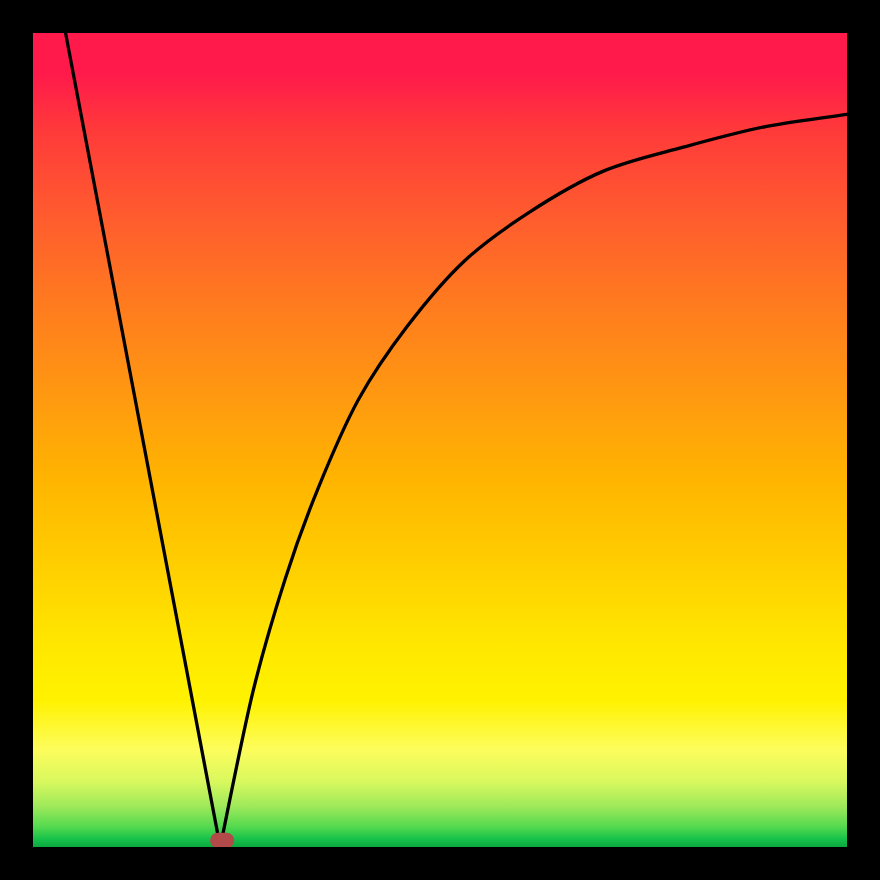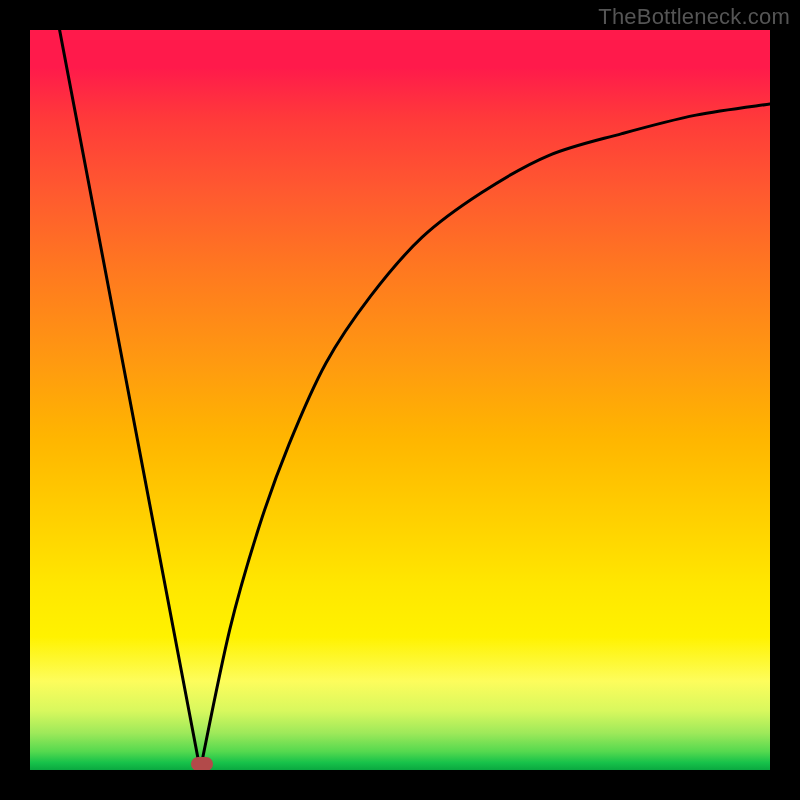--- a/index.html
+++ b/index.html
@@ -70,21 +70,20 @@
     height: 14px;
     background: #b24a4a;
     border-radius: 7px;
     transform: translate(-50%, -50%);
   }
 </style>
 </head>
 <body>
 
 <div class="frame">
-  <div class="watermark">TheBottleneck.com</div>
 
   <div class="plot-area">
     <div class="gradient"></div>
 
     <svg class="curve" viewBox="0 0 740 740" preserveAspectRatio="none">
       <path id="left-path" d="M 29.60 0.00 L 170.20 740.00" fill="none" stroke="#000" stroke-width="3" stroke-linecap="round"></path>
       <path id="right-path" d="M 170.20 740.00 C 175.13 716.57, 189.93 640.10, 199.80 599.40 C 209.67 558.70, 219.53 526.63, 229.40 495.80 C 239.27 464.97, 247.90 441.53, 259.00 414.40 C 270.10 387.27, 282.43 357.67, 296.00 333.00 C 309.57 308.33, 324.37 287.37, 340.40 266.40 C 356.43 245.43, 373.70 224.47, 392.20 207.20 C 410.70 189.93, 430.43 176.37, 451.40 162.80 C 472.37 149.23, 494.57 135.67, 518.00 125.80 C 541.43 115.93, 567.33 110.38, 592.00 103.60 C 616.67 96.82, 641.33 90.03, 666.00 85.10 C 690.67 80.17, 727.67 75.85, 740.00 74.00" fill="none" stroke="#000" stroke-width="3" stroke-linecap="round"></path>
     </svg>
 
     <div id="marker" class="marker" style="left: 172.42px; top: 734.08px; background: rgb(178, 74, 74);"></div>

